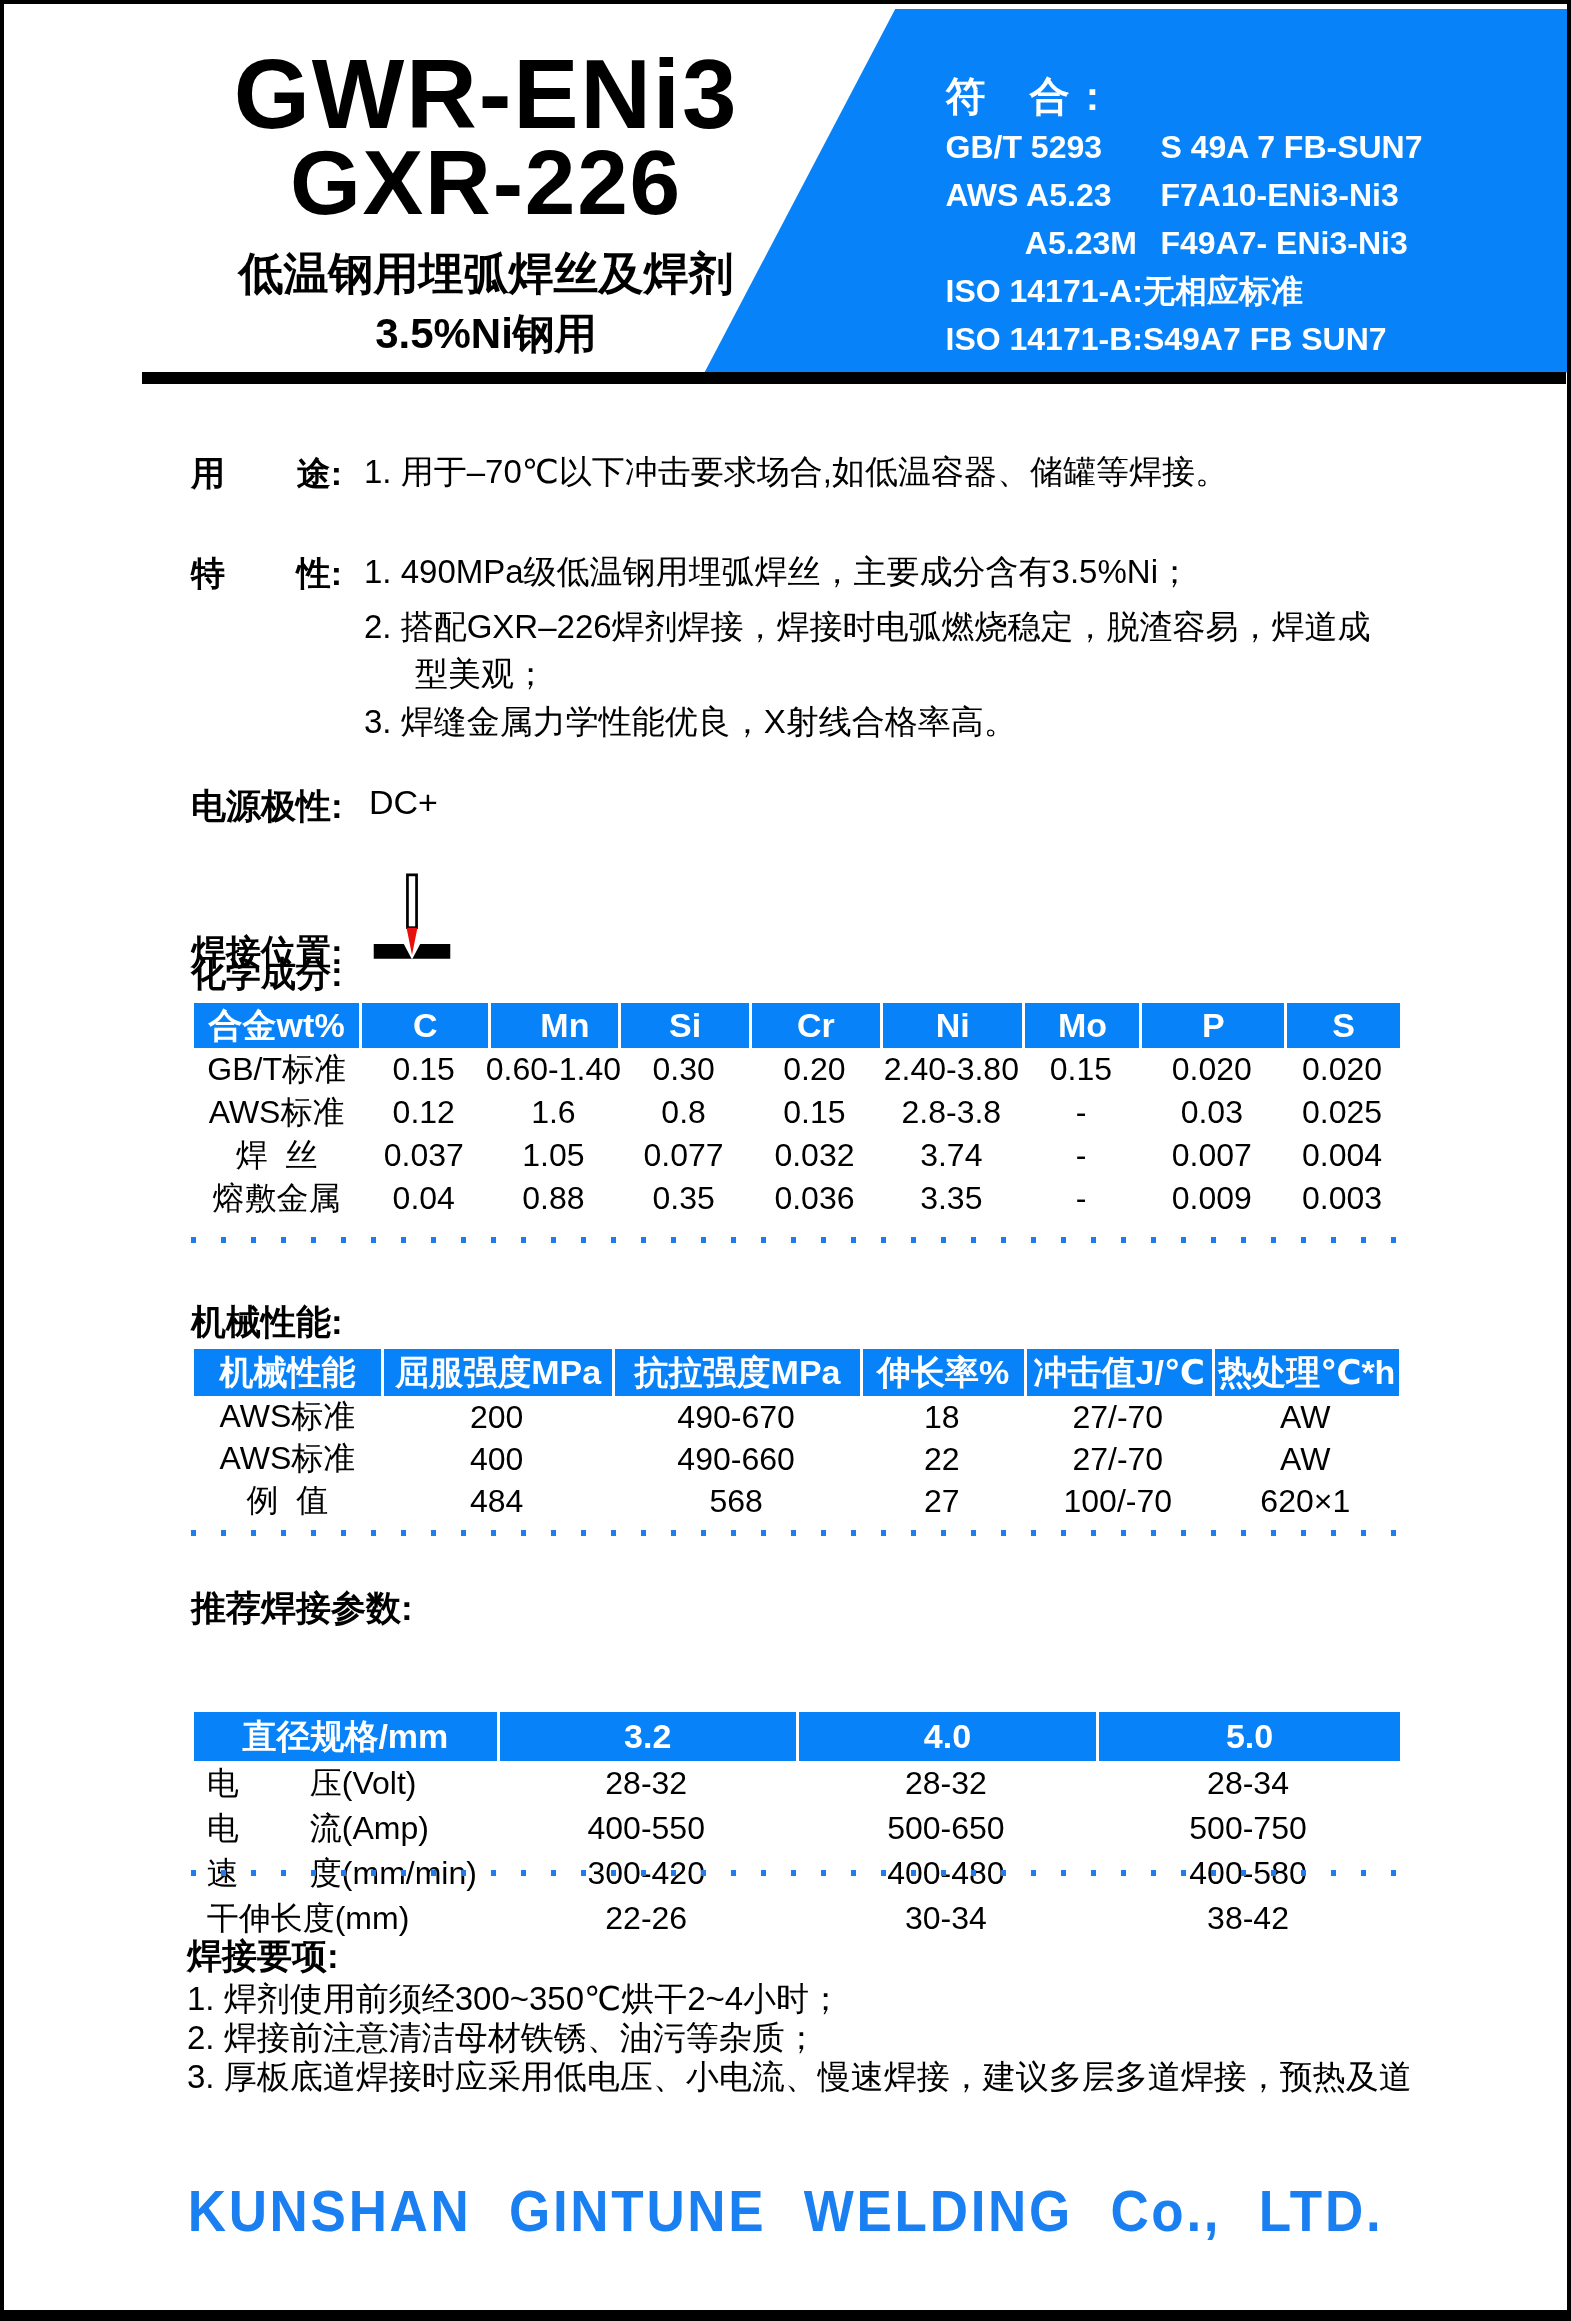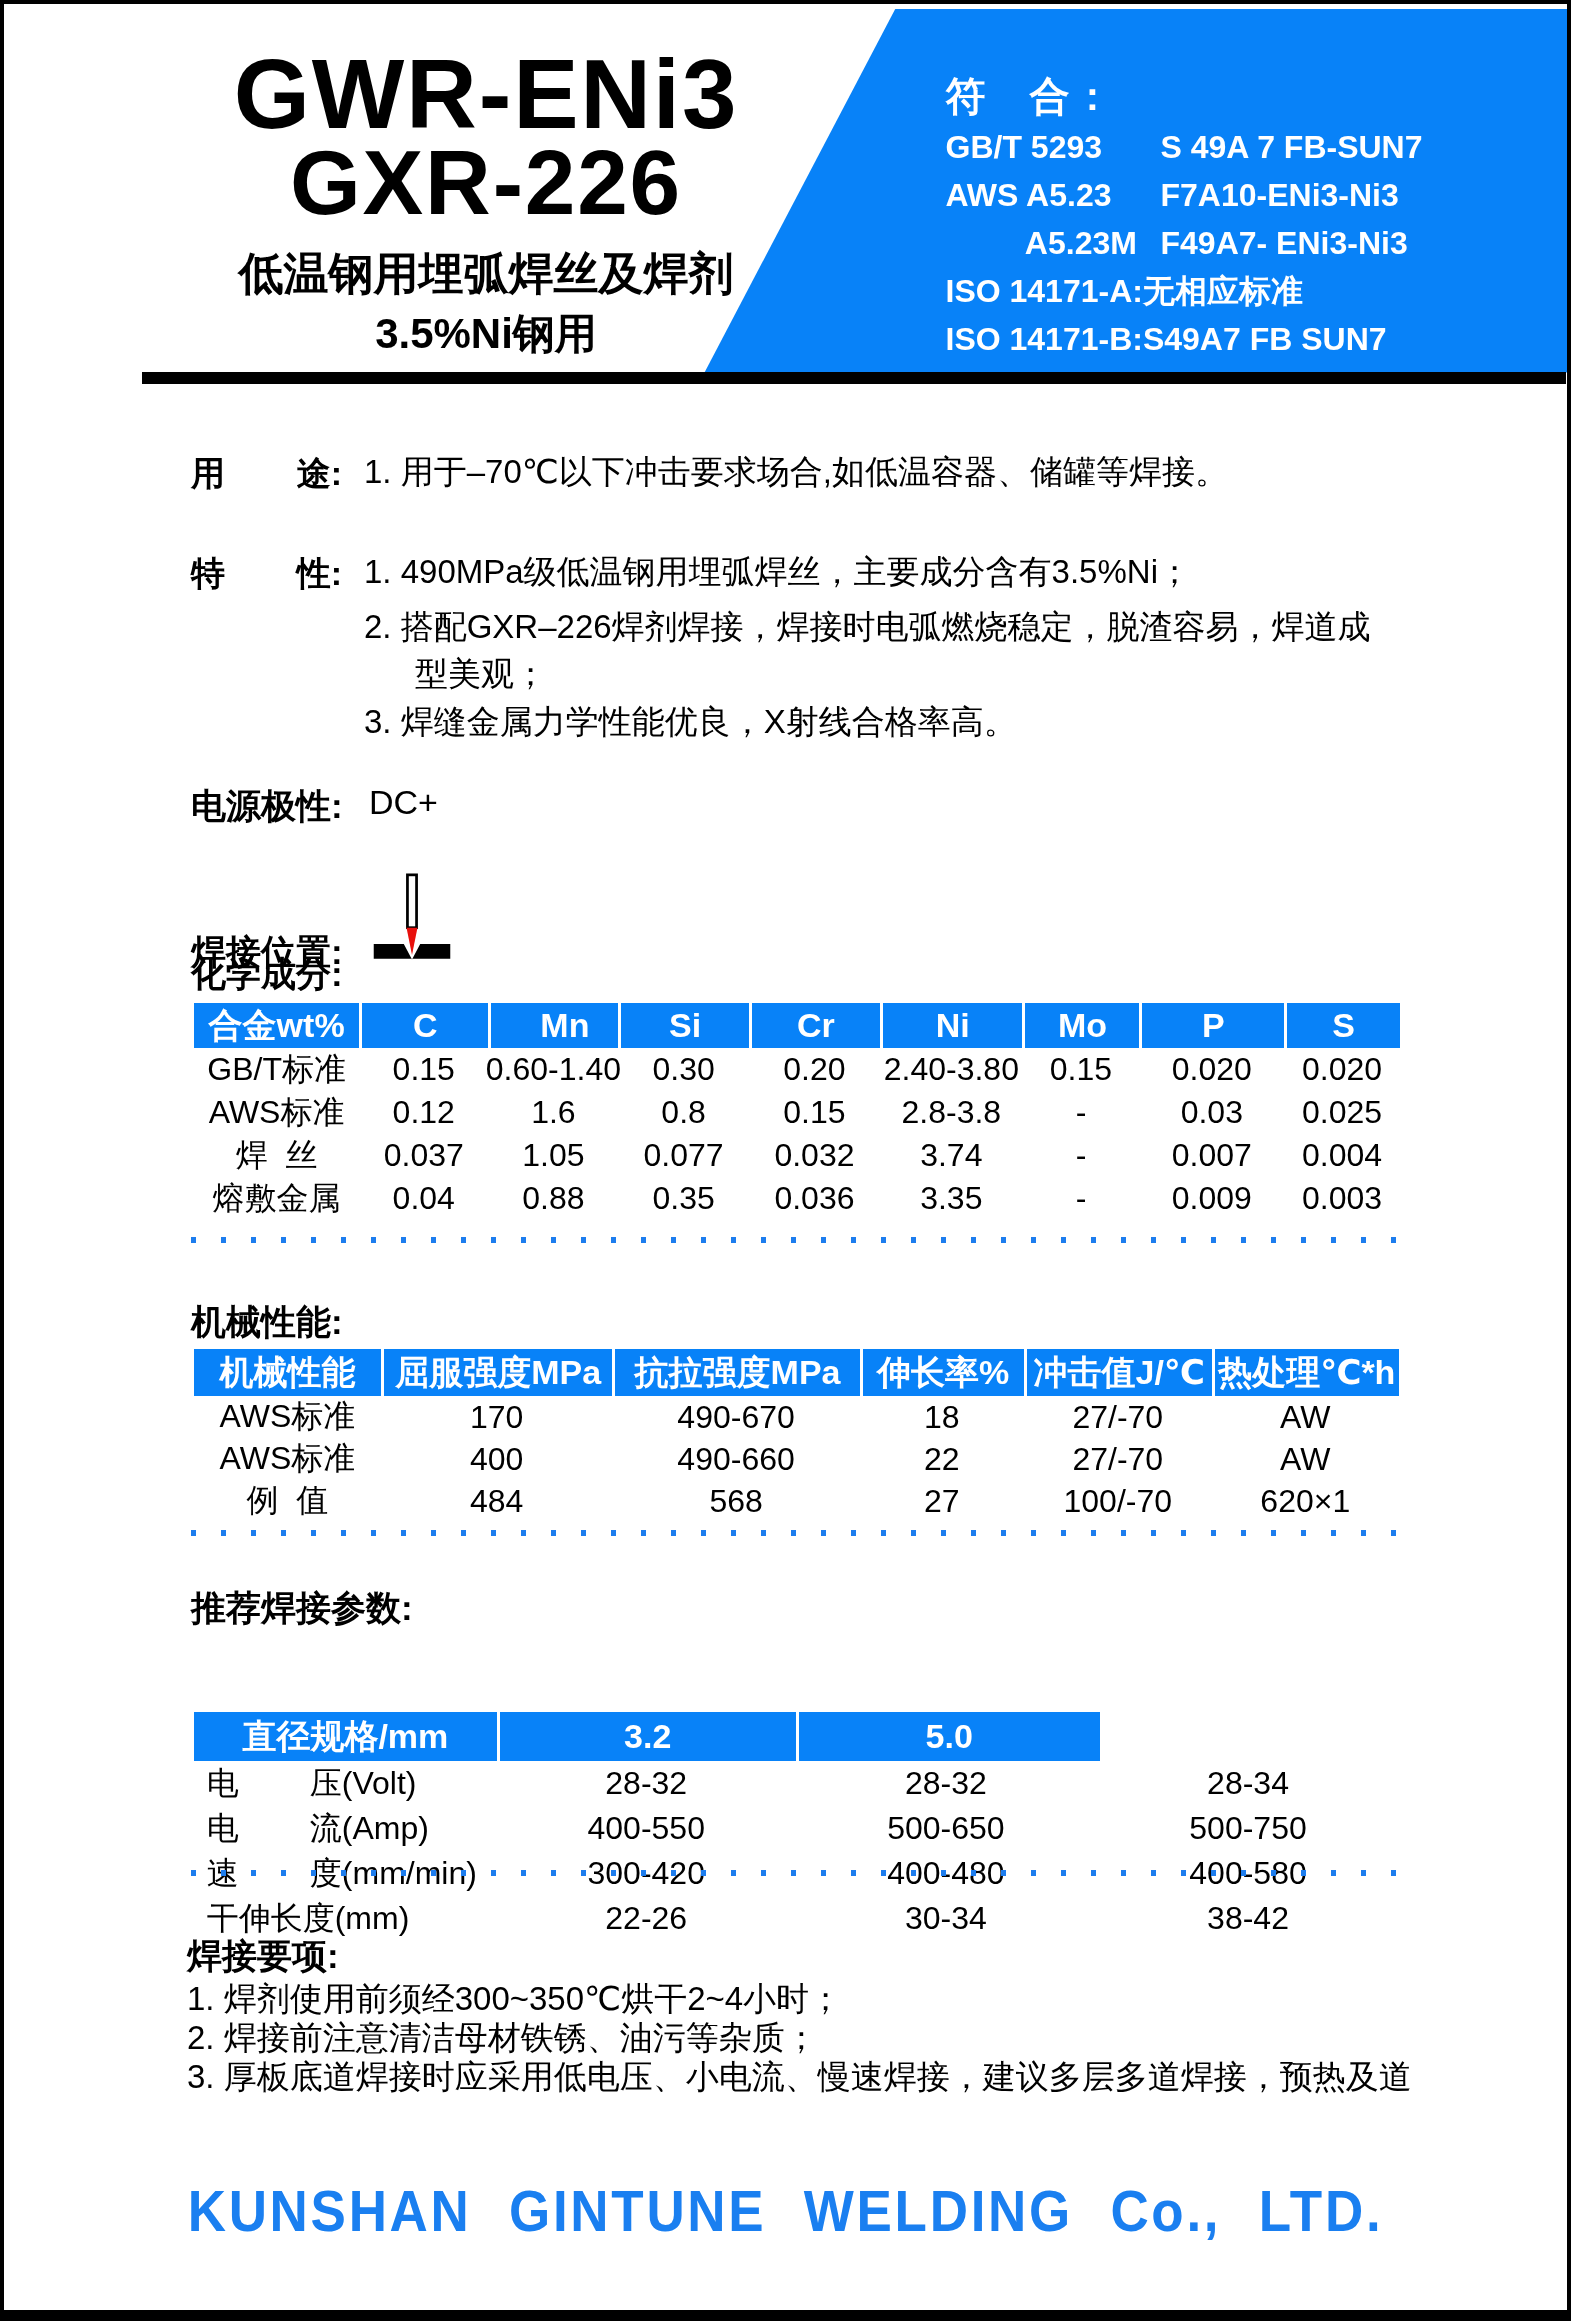--- a/index.html
+++ b/index.html
@@ -215,21 +215,21 @@
       <div class="trow thead">
         <div class="th" style="width: 15.5%;">机械性能</div>
         <div class="th" style="width: 19.2%;">屈服强度MPa</div>
         <div class="th" style="width: 20.5%;">抗拉强度MPa</div>
         <div class="th" style="width: 13.6%;">伸长率%</div>
         <div class="th" style="width: 15.6%;">冲击值J/℃</div>
         <div class="th" style="width: 15.5%;">热处理℃*h</div>
       </div>
       <div class="trow tbody">
         <div class="td c" style="width: 15.5%;">AWS标准</div>
-        <div class="td c" style="width: 19.2%;">170</div>
+        <div class="td c" style="width: 19.2%;">200</div>
         <div class="td c" style="width: 20.5%;">490-670</div>
         <div class="td c" style="width: 13.6%;">18</div>
         <div class="td c" style="width: 15.6%;">27/-70</div>
         <div class="td c" style="width: 15.5%;">AW</div>
       </div>
       <div class="trow tbody">
         <div class="td c" style="width: 15.5%;">AWS标准</div>
         <div class="td c" style="width: 19.2%;">400</div>
         <div class="td c" style="width: 20.5%;">490-660</div>
         <div class="td c" style="width: 13.6%;">22</div>
@@ -245,20 +245,21 @@
         <div class="td c" style="width: 15.5%;">620×1</div>
       </div>
     </div>
   <div class="abs dotted" style="left:187px;top:1526px;"></div>
 
   <div class="abs sec-title" style="left:187px;top:1581px;">推荐焊接参数:</div>
   <div class="abs dtable" id="params-table" style="left:190px;top:1708px;">
       <div class="trow thead">
         <div class="th" style="width: 25.1%;">直径规格/mm</div>
         <div class="th" style="width: 24.8%;">3.2</div>
+        <div class="th" style="width: 24.9%;">4.0</div>
         <div class="th" style="width: 25.2%;">5.0</div>
       </div>
       <div class="trow tbody">
         <div class="td l" style="width: 25.1%;">电        压(Volt)</div>
         <div class="td c" style="width: 24.8%;">28-32</div>
         <div class="td c" style="width: 24.9%;">28-32</div>
         <div class="td c" style="width: 25.2%;">28-34</div>
       </div>
       <div class="trow tbody">
         <div class="td l" style="width: 25.1%;">电        流(Amp)</div>

